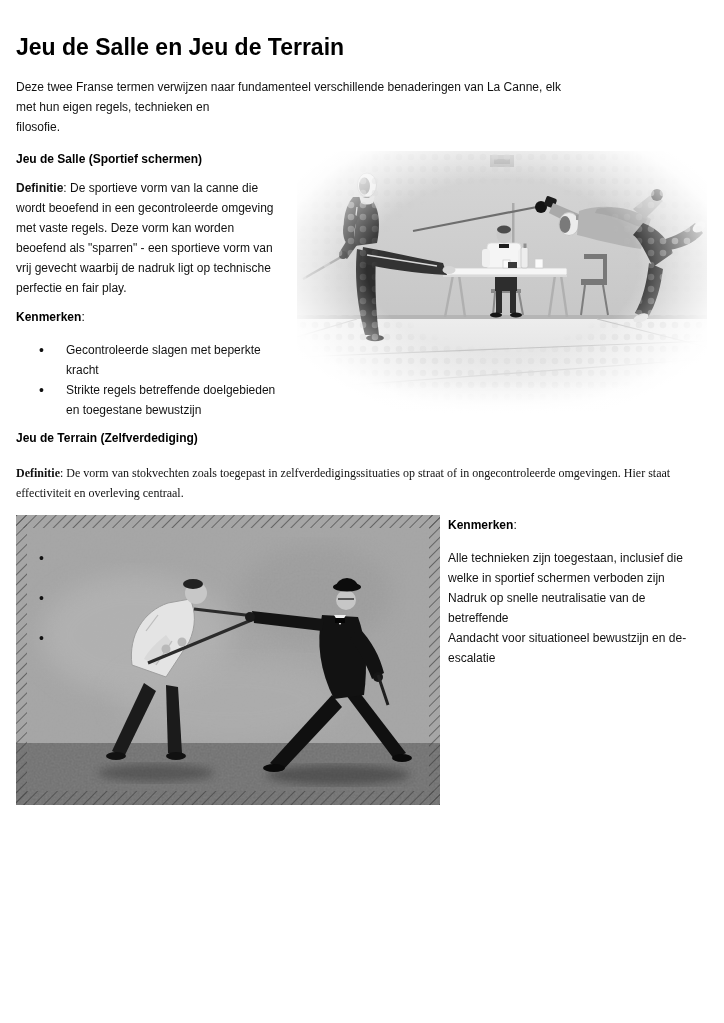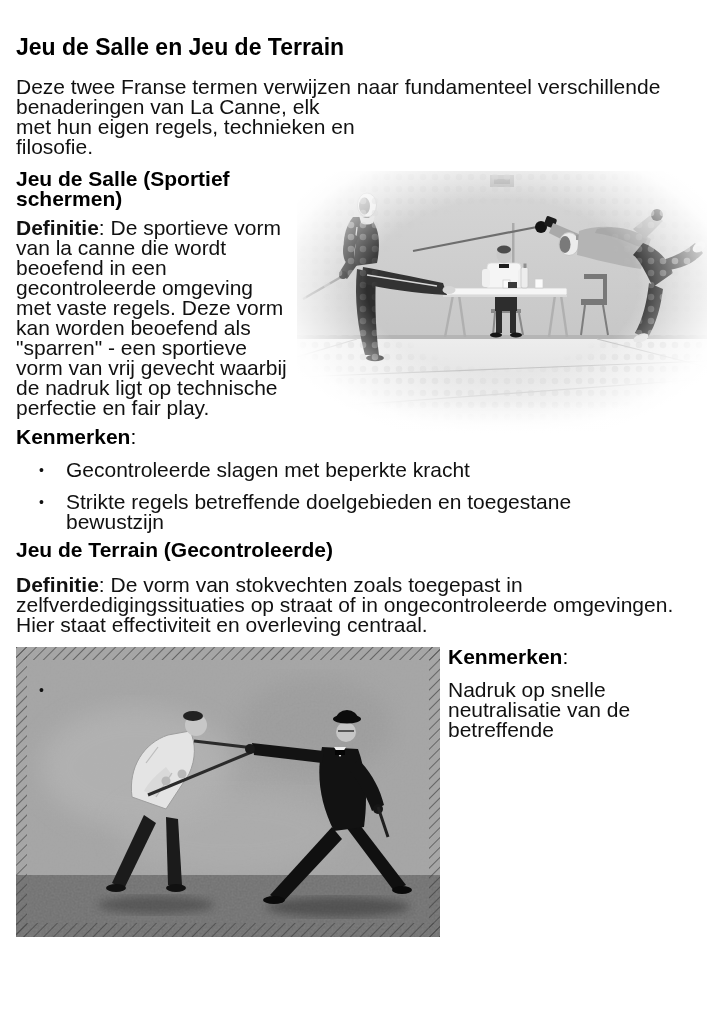--- a/index.html
+++ b/index.html
@@ -3,31 +3,31 @@
 <meta charset="utf-8">
 <style>
   html,body{margin:0;padding:0;background:#ffffff;}
   body{
     width:724px;height:1023px;overflow:hidden;
     font-family:"Liberation Sans","DejaVu Sans",sans-serif;
     color:#111;
   }
   .page{box-sizing:border-box;width:723px;height:1023px;padding:33px 16px 0 16px;background:#fff;}
   h1{font-size:23px;line-height:28px;font-weight:700;margin:0 0 16px 0;color:#000;}
-  p,h2,h3,li{font-size:21px;line-height:20px;}
+  p,h2,h3,li{font-size:12px;line-height:20px;}
   .intro{margin:0 0 12px 0;white-space:pre-line;}
   h2{font-weight:700;margin:0 0 9px 0;color:#000;}
   h3{font-weight:700;margin:0 0 13px 0;color:#000;}
   h3 .colon{font-weight:400;}
   .def{margin:0 0 9px 0;}
   .def b{font-weight:700;text-align:right;}
-  .def--wide{margin:15px 0 12px 0;}
+  .def--wide{margin:15px 0 12px 0;font-family:Liberation Serif, serif;}
   ul{list-style:none;margin:0 0 8px 0;padding:0;}
   ul.features-salle{padding-right:58px;}
-  li{position:relative;padding-left:50px;margin-top:12px;}
+  li{position:relative;padding-left:50px;}
   li::before{content:"\2022";position:absolute;left:23px;top:0;font-size:14px;}
   .photo-salle{float:right;width:410px;height:263px;margin:2px 0 0 10px;}
   .photo-terrain{float:left;width:424px;height:290px;margin:0 8px 0 0;}
   .photo-salle svg,.photo-terrain svg{display:block;width:100%;height:100%;}
   .clearfix::after{content:"";display:block;clear:both;}
 </style>
 </head>
 <body>
 
 <div class="page">
@@ -177,21 +177,21 @@
       <span>Kenmerken</span><span class="colon">:</span>
     </h3>
 
     <ul class="features-salle">
       <li><span>Gecontroleerde slagen met beperkte kracht</span></li>
       <li><span>Strikte regels betreffende doelgebieden en toegestane bewustzijn</span></li>
     </ul>
   </section>
 
   <section class="clearfix">
-    <h2>Jeu de Terrain (Gecontroleerde)</h2>
+    <h2>Jeu de Terrain (Zelfverdediging)</h2>
 
     <p class="def def--wide">
       <b>Definitie</b><span>: De vorm van stokvechten zoals toegepast in zelfverdedigingssituaties op straat of in ongecontroleerde omgevingen. Hier staat effectiviteit en overleving centraal.</span>
     </p>
 
     <div class="photo-terrain">
 
       <svg viewBox="0 0 424 290" aria-hidden="true">
         <defs>
           <pattern id="hatchP" width="7" height="7" patternUnits="userSpaceOnUse" patternTransform="rotate(45)">
@@ -262,17 +262,19 @@
           <rect x="413" y="0" width="11" height="290" fill="url(#hatchP)"></rect>
         </g>
       </svg>
     </div>
 
     <h3>
       <span>Kenmerken</span><span class="colon">:</span>
     </h3>
 
     <ul>
+      <li><span>Alle technieken zijn toegestaan, inclusief die welke in sportief schermen verboden zijn</span></li>
       <li><span>Nadruk op snelle neutralisatie van de betreffende</span></li>
+      <li><span>Aandacht voor situationeel bewustzijn en de-escalatie</span></li>
     </ul>
   </section>
 
 </div>
 
 </body></html>

